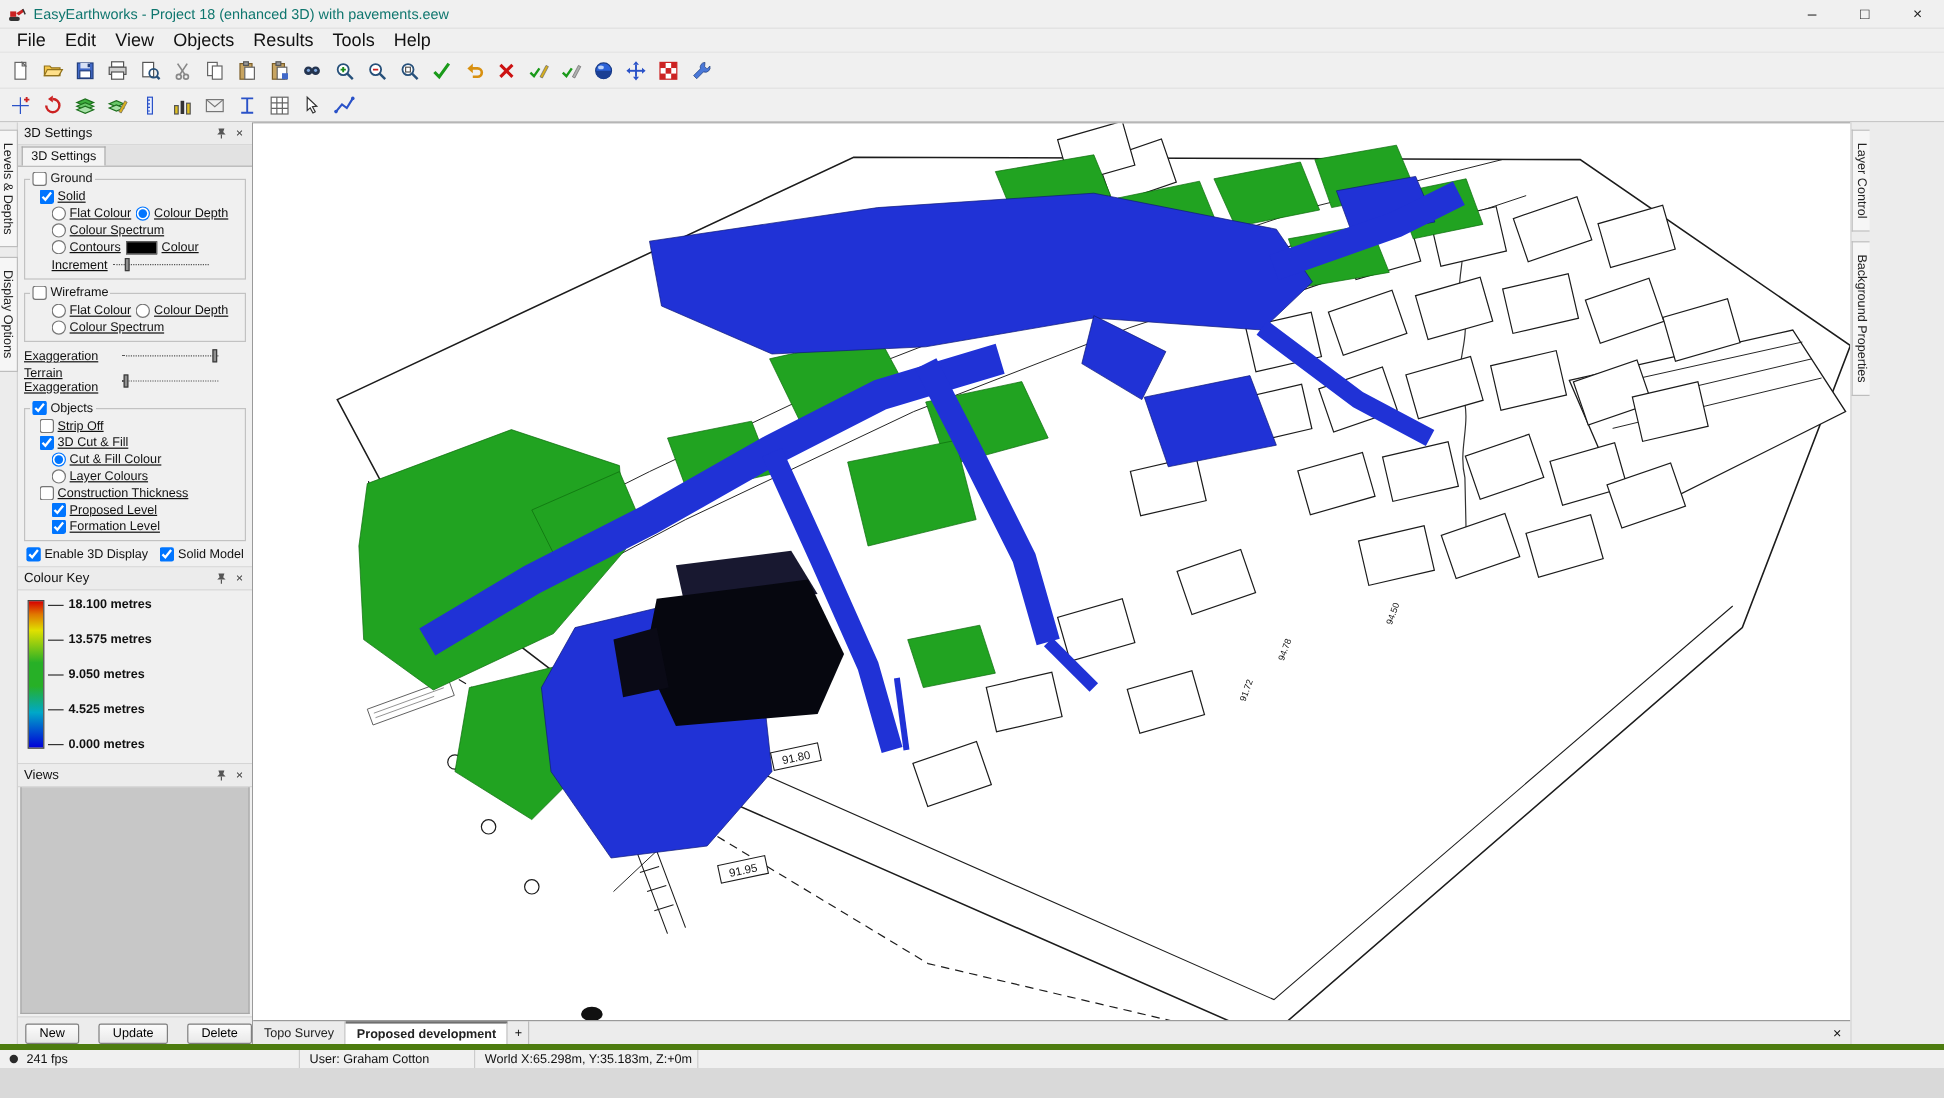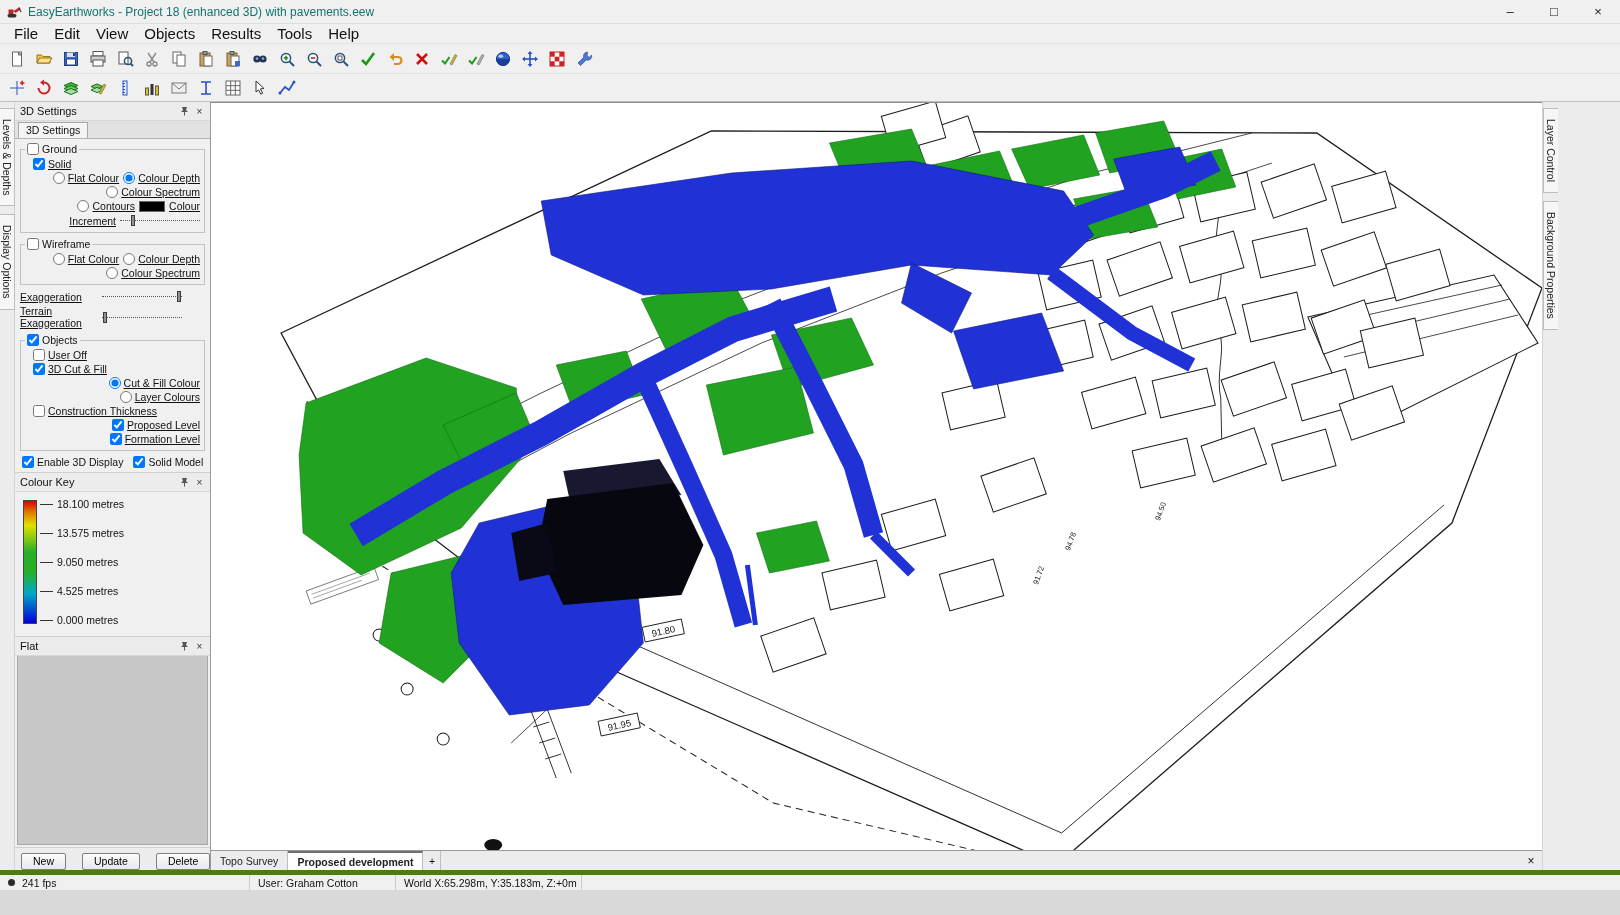--- a/index.html
+++ b/index.html
@@ -38,36 +38,36 @@
   .panel { display:flex; flex-direction:column; border-bottom:1px solid #cfcfcf; background:#f0f0f0; }
   .panel-header { height:19px; display:flex; align-items:center; padding:0 3px 0 5px; background:#ececec; border-bottom:1px solid #d8d8d8; }
   .ph-title { flex:1; font-size:11px; }
   .ph-btn { width:15px; height:15px; display:flex; align-items:center; justify-content:center; color:#333; font-size:10px; }
   .settings-tab-row { height:18px; background:#e2e2e2; display:flex; align-items:flex-end; padding-left:3px; border-bottom:1px solid #b5b5b5; }
   .settings-tab { background:#f4f4f4; border:1px solid #a8a8a8; border-bottom:none; font-size:10.5px; padding:1px 7px 2px; }
   .settings-body { padding:4px 5px 2px; font-size:10.5px; }
   fieldset.grp { border:1px solid #c2c2c2; margin:0 0 5px; padding:1px 4px 3px; }
   fieldset.grp legend { padding:0 2px; }
   .row { display:flex; align-items:center; margin:2px 0; gap:4px;text-decoration:underline; }
-  .indent { margin-left:8px; } .indent2 { margin-left:18px;justify-content:flex-end; }
+  .indent { margin-left:8px; } .indent2 { margin-left:18px; }
   label.cb { display:flex; align-items:center; gap:3px; }
   input[type=checkbox], input[type=radio] { width:12px; height:12px; margin:0; }
   .swatch { width:26px; height:11px; border:1px solid #666; }
   .slider { position:relative; width:80px; height:13px; flex:0 0 auto; }
   .slider .track { position:absolute; left:0; right:0; top:6px; border-top:1px dotted #555; }
   .slider .thumb { position:absolute; top:1px; width:4px; height:11px; background:#909090; border:1px solid #3c3c3c; }
   .twin-row { display:flex; gap:10px; margin:3px 0 2px 2px; }
   
   .ck-body { display:flex; padding:8px 4px 10px 8px; }
   .ck-gradient { width:14px; height:124px; border:1px solid #444;
      background:linear-gradient(to bottom,#d60000 0%,#e07800 9%,#e0e000 20%,#27b027 42%,#27b027 58%,#00a8c8 76%,#0000d8 100%); }
   .ck-labels { display:flex; flex-direction:column; justify-content:space-between; height:128px; margin-left:3px; margin-top:-2px; }
   .ck-row { display:flex; align-items:center; gap:4px; }
   .ck-tick { width:13px; border-top:1px solid #333; }
-  .ck-label { font-size:10.5px; }
+  .ck-label { font-size:10.5px;font-weight:bold; }
   
   .panel.views { flex:1; }
   .views-list { background:#fff; border:1px solid #8a8a8a; margin:2px; }
   .views-item { padding:1px 4px 2px; font-size:10.5px; white-space:nowrap; overflow:hidden; }
   .views-item.selected { background:#0a246a; color:#fff; }
   .views-filler { flex:1; background:#c7c7c7; margin:0 2px 2px; border:1px solid #a8a8a8; border-top:none; }
   .btnrow { height:22px; display:flex; align-items:flex-end; gap:16px; padding:0 6px; background:#ececec; }
   .btn { border:1px solid #7f7f7f; background:linear-gradient(#fcfcfc,#e8e8e8); padding:1px 11px 2px; font-size:10.5px; border-radius:2px; }
   
   .canvas-col { flex:1; display:flex; flex-direction:column; min-width:0; background:#fff; border-top:1px solid #8f8f8f; }
@@ -449,21 +449,21 @@
         <fieldset class="grp">
           <legend>
               <label class="cb">
                 <input type="checkbox" checked="" style="">
                 <span>Objects</span>
               </label>
             </legend>
           <div class="row indent">
               <label class="cb">
                 <input type="checkbox" style="">
-                <span>User Off</span>
+                <span>Strip Off</span>
               </label>
             </div>
           <div class="row indent">
               <label class="cb">
                 <input type="checkbox" checked="" style="">
                 <span>3D Cut &amp; Fill</span>
               </label>
             </div>
           <div class="row indent2">
               <label class="cb">
@@ -543,21 +543,21 @@
             <div class="ck-row">
               <span class="ck-tick"></span>
               <span class="ck-label">0.000 metres</span>
             </div>
           </div>
       </div>
     </div>
 
     <div class="panel views">
       <div class="panel-header">
-        <span class="ph-title">Flat</span>
+        <span class="ph-title">Views</span>
         <span class="ph-btn">
           <svg width="9" height="10" viewBox="0 0 9 10">
               <path d="M2 1h5L6 4l2 2H1l2-2z" fill="#555"></path>
               <line x1="4.5" y1="6" x2="4.5" y2="9.5" stroke="#555"></line>
             </svg>
         </span>
         <span class="ph-btn">×</span>
       </div>
       <div class="views-filler"></div>
     </div>

